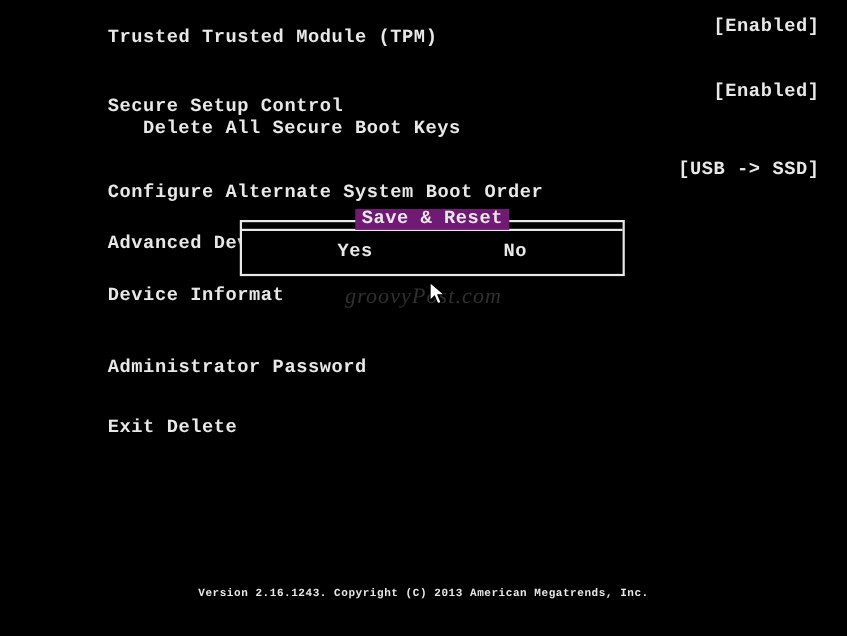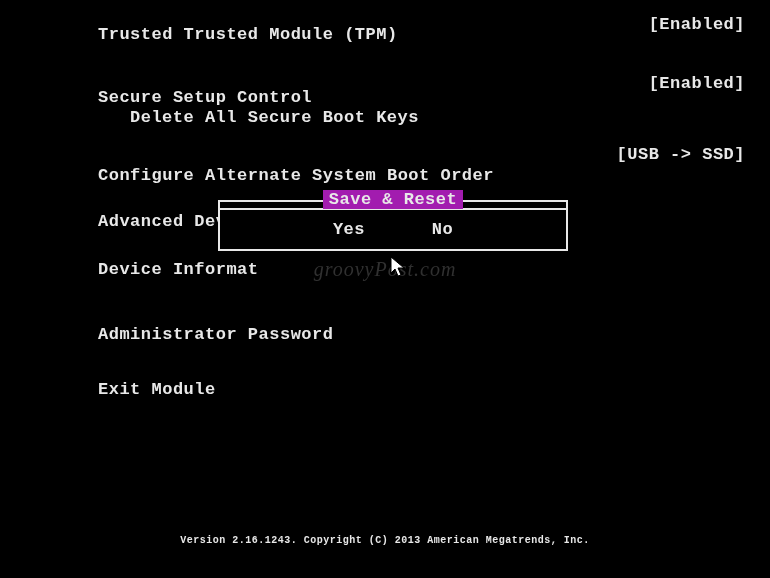--- a/index.html
+++ b/index.html
@@ -3,25 +3,25 @@
 <meta charset="utf-8">
 <style>
   html,body{margin:0;padding:0;width:770px;height:578px;background:#000;overflow:hidden}
   body{font-family:"Courier New",monospace;font-size:17px;color:#e8e8e8;font-weight:bold;letter-spacing:0.5px;position:relative}
   .screen{position:relative;width:770px;height:578px;background:#000;box-sizing:border-box}
   .row{position:absolute;left:98px;white-space:nowrap}
   .sub{position:absolute;left:130px;white-space:nowrap}
   .val{position:absolute;right:25px;white-space:nowrap}
   .dialog{position:absolute;left:218px;top:200px;width:346px;border:2px solid #e8e8e8;background:#000}
   .dlg-title-wrap{position:absolute;top:-12px;left:0;width:100%;text-align:center}
-  .dlg-title{background:#a21caf;padding:0 6px}
+  .dlg-title{background:#701a75;padding:0 6px}
   .dlg-body{padding:28px 0 14px 0;text-align:center}
   .dlg-div{border-top:2px solid #e8e8e8;margin-top:6px}
   .dlg-btns{text-align:center;padding:10px 0}
-  .dlg-btns span{display:inline-block;margin:0 28px}
+  .dlg-btns span{display:inline-block;margin:0 54px}
   .cursor{position:absolute;left:390px;top:256px;pointer-events:none}
   .cursor svg{width:18px;height:22px}
   .footer{position:absolute;bottom:32px;width:100%;text-align:center;font-size:10px}
   .watermark{position:absolute;left:50%;top:258px;transform:translate(-50%,0);color:#303030;font-family:Georgia,serif;font-size:20px;font-style:italic;font-weight:normal;letter-spacing:1px;pointer-events:none}
 </style>
 </head>
 <body>
 <div class="screen">
 
   <div class="row" style="top:25px">Trusted Trusted Module (TPM)</div>
@@ -30,21 +30,21 @@
   <div class="row" style="top:88px">Secure Setup Control</div>
   <div class="sub" style="top:108px">Delete All Secure Boot Keys</div>
   <div class="val" style="top:74px">[Enabled]</div>
 
   <div class="row" style="top:166px">Configure Alternate System Boot Order</div>
   <div class="val" style="top:145px">[USB -&gt; SSD]</div>
 
   <div class="row" style="top:212px">Advanced Device</div>
   <div class="row" style="top:260px">Device Informat</div>
   <div class="row" style="top:325px">Administrator Password</div>
-  <div class="row" style="top:380px">Exit Module</div>
+  <div class="row" style="top:380px">Exit Delete</div>
 
   <div class="watermark">groovyPost.com</div>
 
   <div class="dialog">
     <div class="dlg-title-wrap"><span class="dlg-title">Save &amp; Reset</span></div>
     <div class="dlg-div"></div>
     <div class="dlg-btns">
       <span>Yes</span>
       <span>No</span>
     </div>

